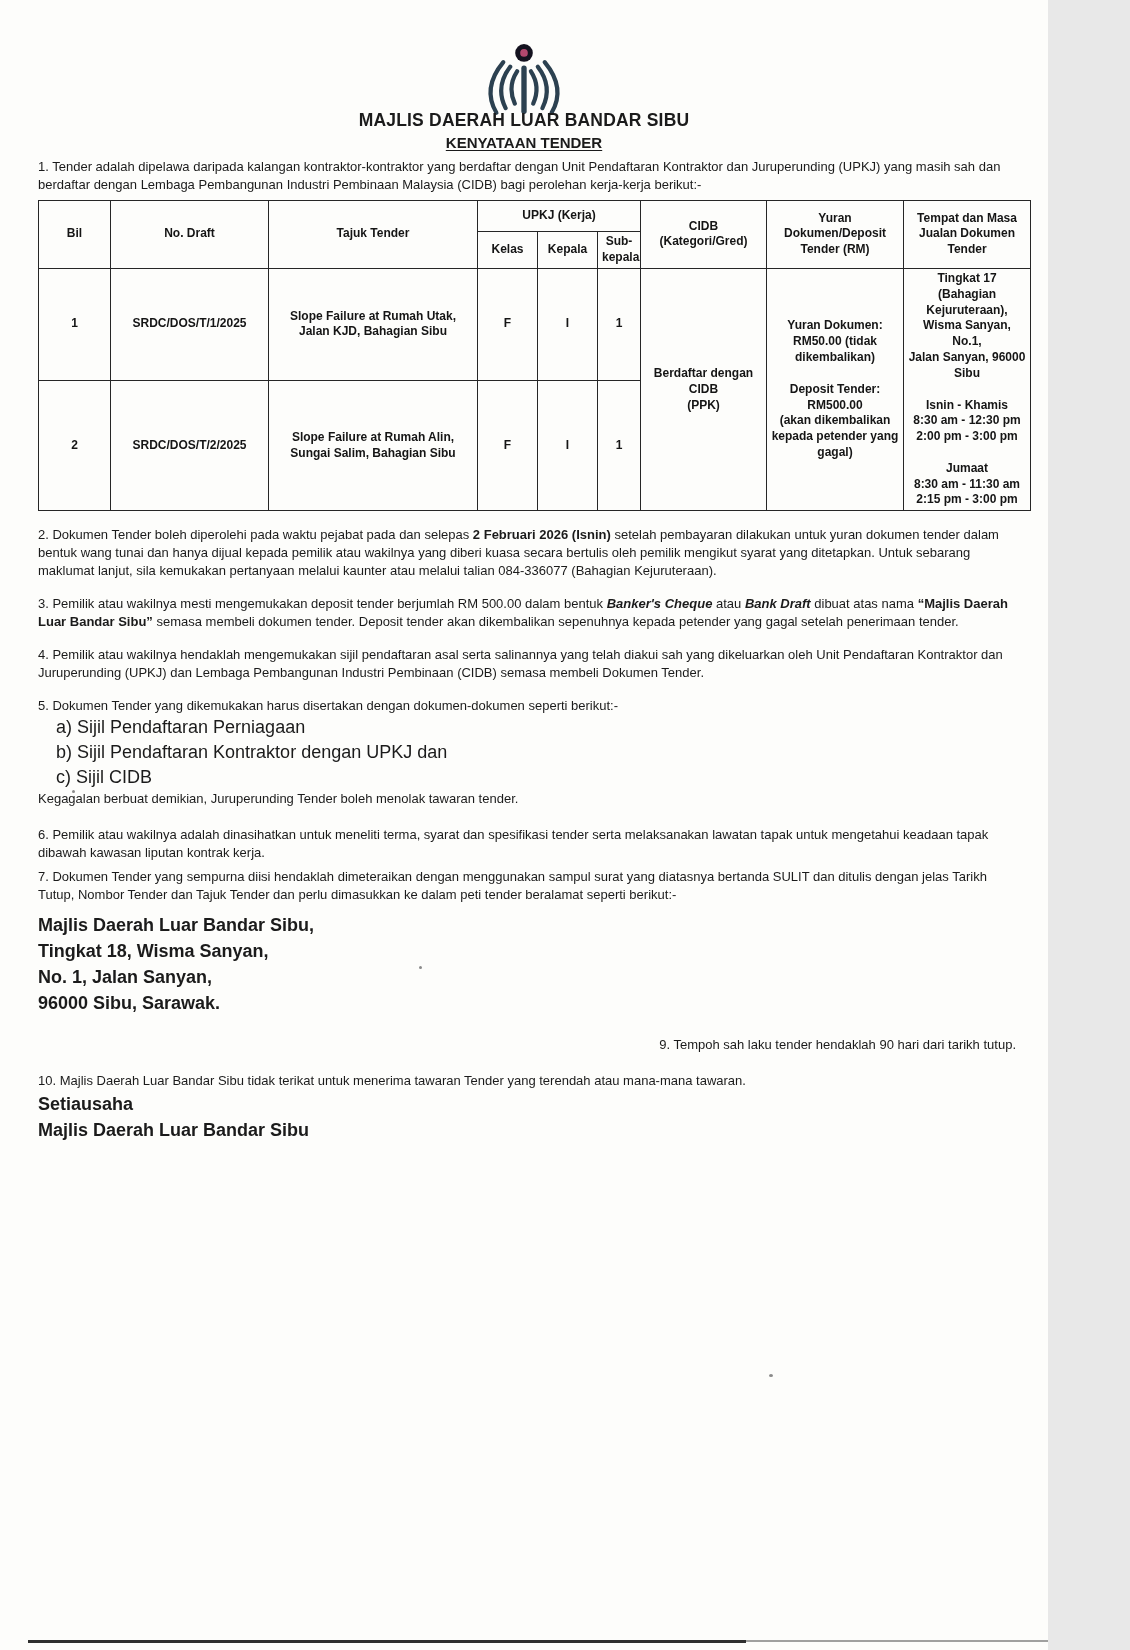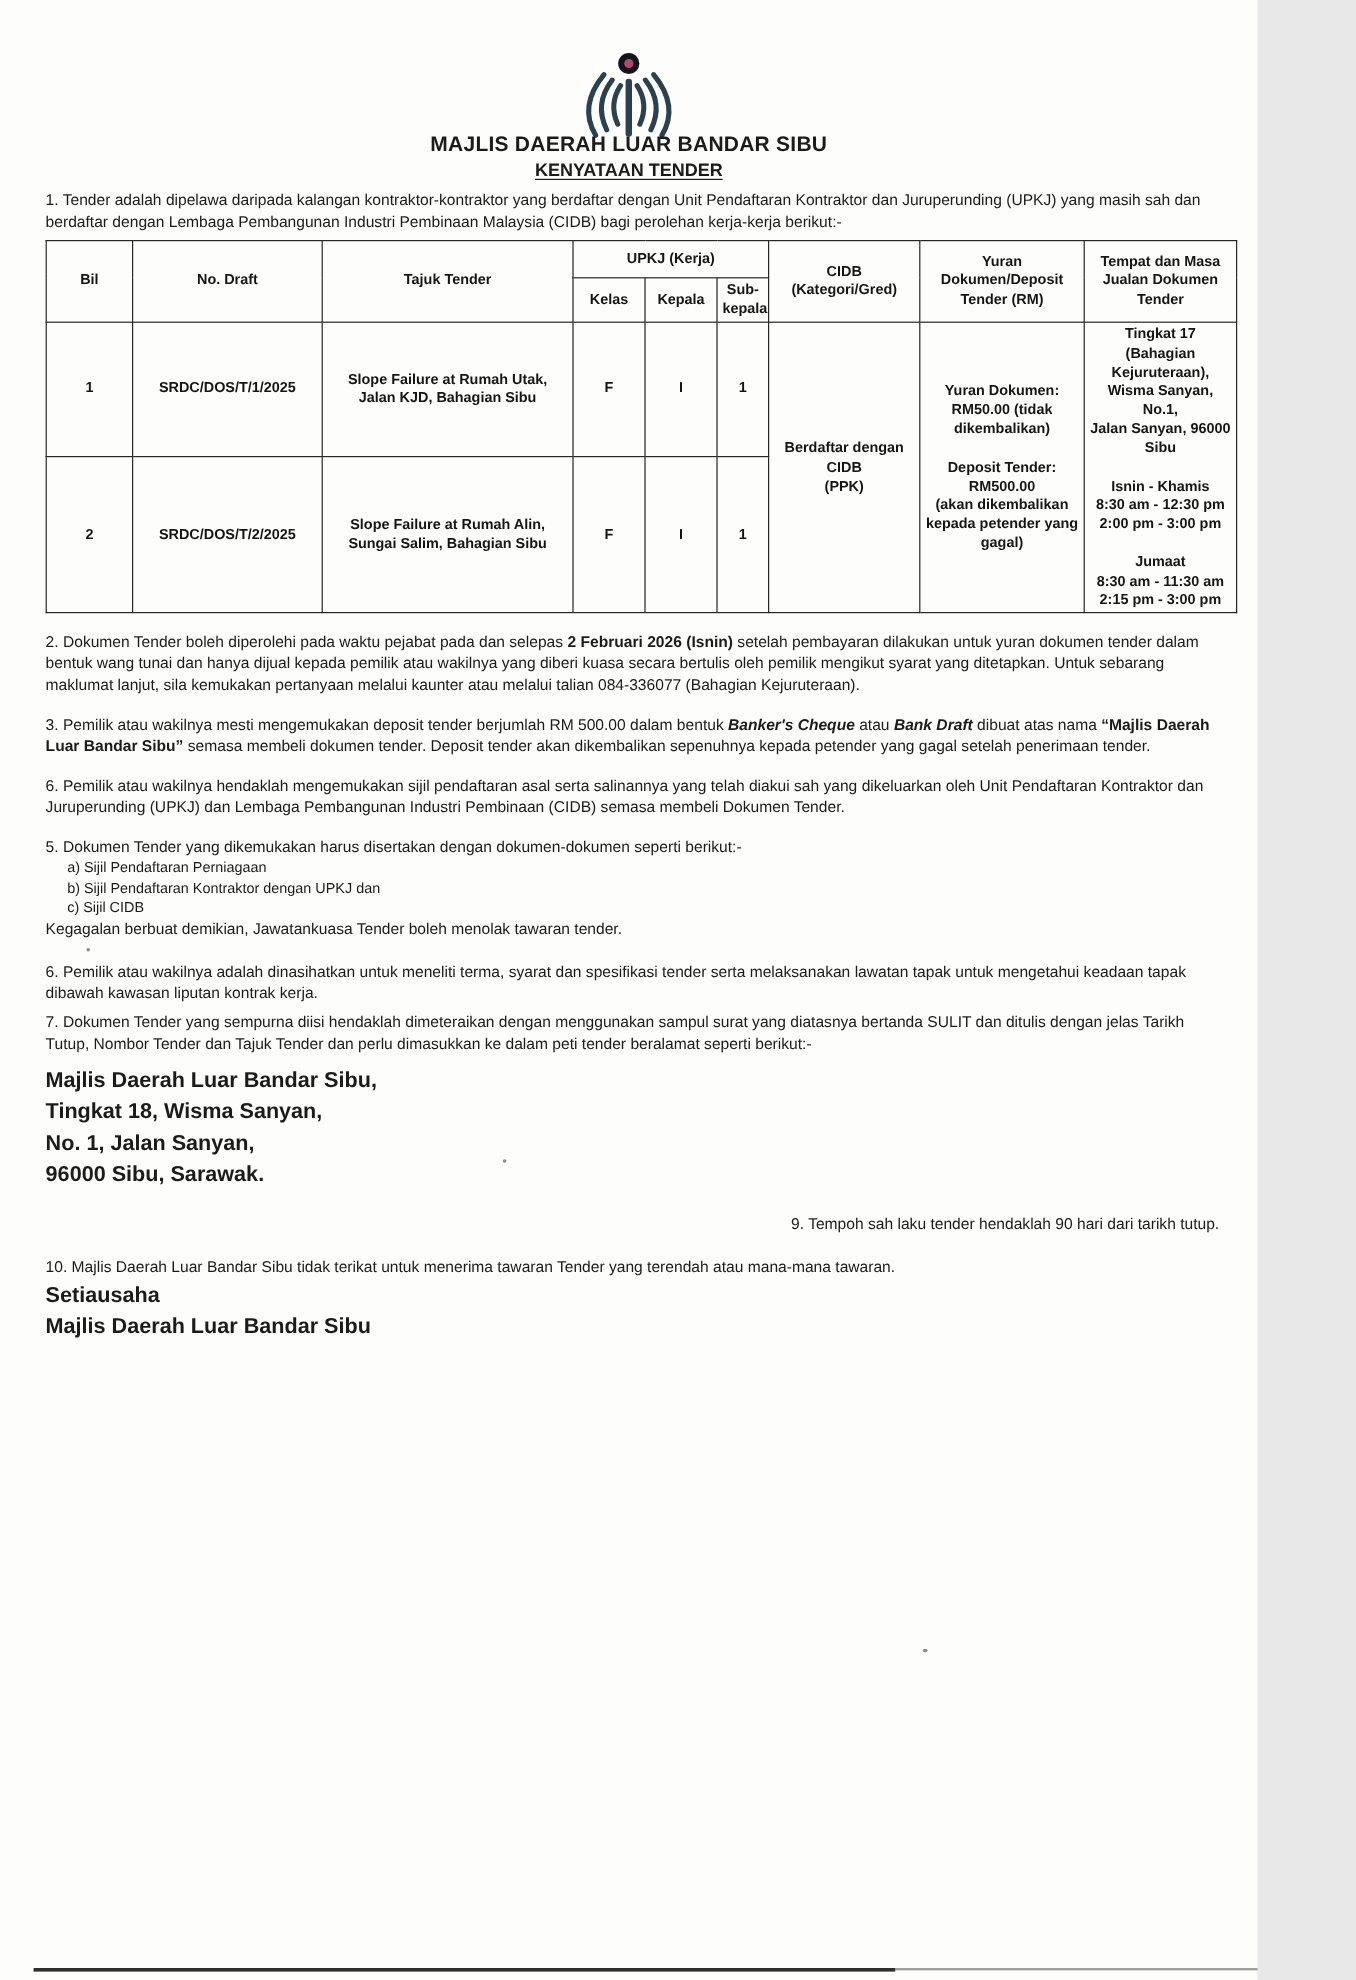--- a/index.html
+++ b/index.html
@@ -26,21 +26,21 @@
     margin:3px 0 0 0; font-size:15px; font-weight:bold;
     text-decoration:underline; text-underline-offset:2px;
   }
   .content{ padding:0 32px 0 38px; }
   .para{ font-size:13px; line-height:1.38; margin:15px 0 0 0; }
   .para.first{ margin-top:7px; }
   .para.tight{ margin-top:6px; }
   .b{ font-weight:bold; }
   .i{ font-style:italic; }
   .preline{ white-space:pre-line; }
-  .subitem{ font-size:12px; line-height:1.4; margin:0 0 0 18px; }
+  .subitem{ font-size:18px; line-height:1.4; margin:0 0 0 18px; }
   .center-block{
     text-align:left; font-size:18px; font-weight:bold; line-height:1.45;
     margin:8px 0 0 0;
   }
   
   table.tender-table{
     width:992px; margin-top:6px;
     border-collapse:collapse; table-layout:fixed;
     font-size:12px;
   }
@@ -158,27 +158,27 @@
           <td>I</td>
           <td>1</td>
         </tr>
       </tbody>
     </table>
 
     <p class="para"><span>2. Dokumen Tender boleh diperolehi pada waktu pejabat pada dan selepas </span><span class="b">2 Februari 2026 (Isnin)</span><span> setelah pembayaran dilakukan untuk yuran dokumen tender dalam bentuk wang tunai dan hanya dijual kepada pemilik atau wakilnya yang diberi kuasa secara bertulis oleh pemilik mengikut syarat yang ditetapkan. Untuk sebarang maklumat lanjut, sila kemukakan pertanyaan melalui kaunter atau melalui talian 084-336077 (Bahagian Kejuruteraan).</span></p>
 
     <p class="para"><span>3. Pemilik atau wakilnya mesti mengemukakan deposit tender berjumlah RM 500.00 dalam bentuk </span><span class="b i">Banker's Cheque</span><span> atau </span><span class="b i">Bank Draft</span><span> dibuat atas nama </span><span class="b">“Majlis Daerah Luar Bandar Sibu”</span><span> semasa membeli dokumen tender. Deposit tender akan dikembalikan sepenuhnya kepada petender yang gagal setelah penerimaan tender.</span></p>
 
-    <p class="para">6. Pemilik atau wakilnya hendaklah mengemukakan sijil pendaftaran asal serta salinannya yang telah diakui sah yang dikeluarkan oleh Unit Pendaftaran Kontraktor dan Juruperunding (UPKJ) dan Lembaga Pembangunan Industri Pembinaan (CIDB) semasa membeli Dokumen Tender.</p>
+    <p class="para">4. Pemilik atau wakilnya hendaklah mengemukakan sijil pendaftaran asal serta salinannya yang telah diakui sah yang dikeluarkan oleh Unit Pendaftaran Kontraktor dan Juruperunding (UPKJ) dan Lembaga Pembangunan Industri Pembinaan (CIDB) semasa membeli Dokumen Tender.</p>
 
     <p class="para">5. Dokumen Tender yang dikemukakan harus disertakan dengan dokumen-dokumen seperti berikut:-</p>
     <div class="subitem">a) Sijil Pendaftaran Perniagaan</div>
     <div class="subitem">b) Sijil Pendaftaran Kontraktor dengan UPKJ dan</div>
     <div class="subitem">c) Sijil CIDB</div>
-    <p class="para tight" style="margin-top:0;">Kegagalan berbuat demikian, Jawatankuasa Tender boleh menolak tawaran tender.</p>
+    <p class="para tight" style="margin-top:0;">Kegagalan berbuat demikian, Juruperunding Tender boleh menolak tawaran tender.</p>
 
     <p class="para" style="margin-top:18px;">6.  Pemilik atau wakilnya adalah dinasihatkan untuk meneliti terma, syarat dan spesifikasi tender serta melaksanakan lawatan tapak untuk mengetahui keadaan tapak dibawah kawasan liputan kontrak kerja.</p>
 
     <p class="para tight">7. Dokumen Tender yang sempurna diisi hendaklah dimeteraikan dengan menggunakan sampul surat yang diatasnya bertanda SULIT dan ditulis dengan jelas Tarikh Tutup, Nombor Tender dan Tajuk Tender dan perlu dimasukkan ke dalam peti tender beralamat seperti berikut:-</p>
 
     <div class="center-block preline">Majlis Daerah Luar Bandar Sibu,
 Tingkat 18, Wisma Sanyan,
 No. 1, Jalan Sanyan,
 96000 Sibu, Sarawak.</div>
 

